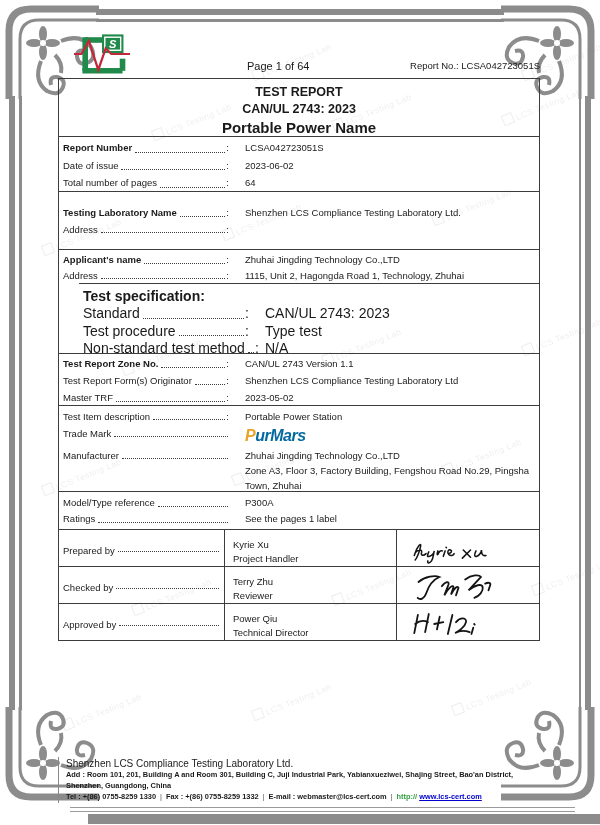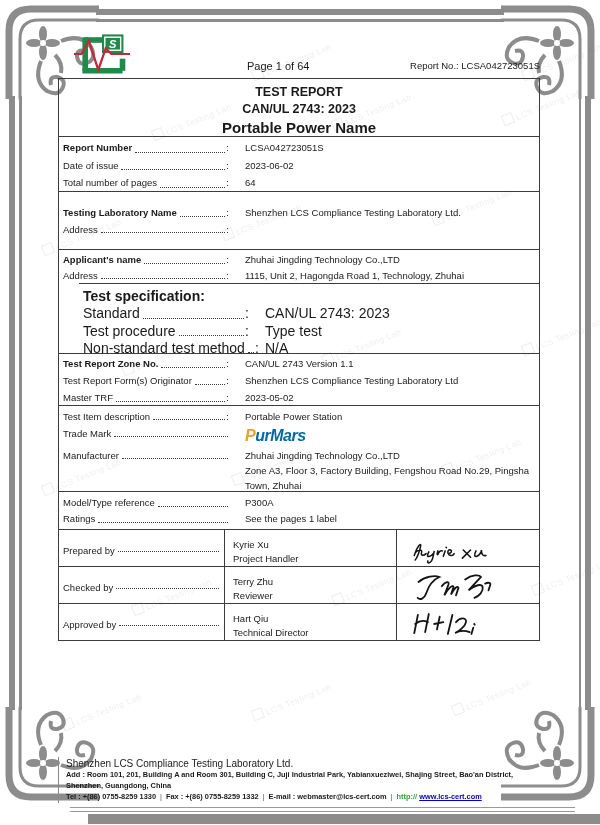--- a/index.html
+++ b/index.html
@@ -409,21 +409,21 @@
         </svg>
       </div>
 
       <div class="sig-cell sig-lbl br bt">
         <div class="lbl">
             <span class="lt">Approved by</span>
             <span class="leader"></span>
           </div>
       </div>
       <div class="sig-cell sig-mid br bt">
-        <div>Hart Qiu</div>
+        <div>Power Qiu</div>
         <div>Technical Director</div>
       </div>
       <div class="sig-cell sig-pic bt">
         <svg viewBox="0 0 130 32">
           <g fill="none" stroke="#141414" stroke-width="2" stroke-linecap="round">
             <path d="M12,6 L8,26 M24,5 L20,25 M9,16 C14,12 19,12 23,14"></path>
             <path d="M30,16 L40,14 M36,8 L33,22"></path>
             <path d="M50,6 L45,27"></path>
             <path d="M54,14 C59,8 66,9 65,14 C64,19 57,24 53,26 C58,23 64,23 69,25"></path>
             <path d="M74,16 l0.6,0.6 M73,20 L71,27"></path>

